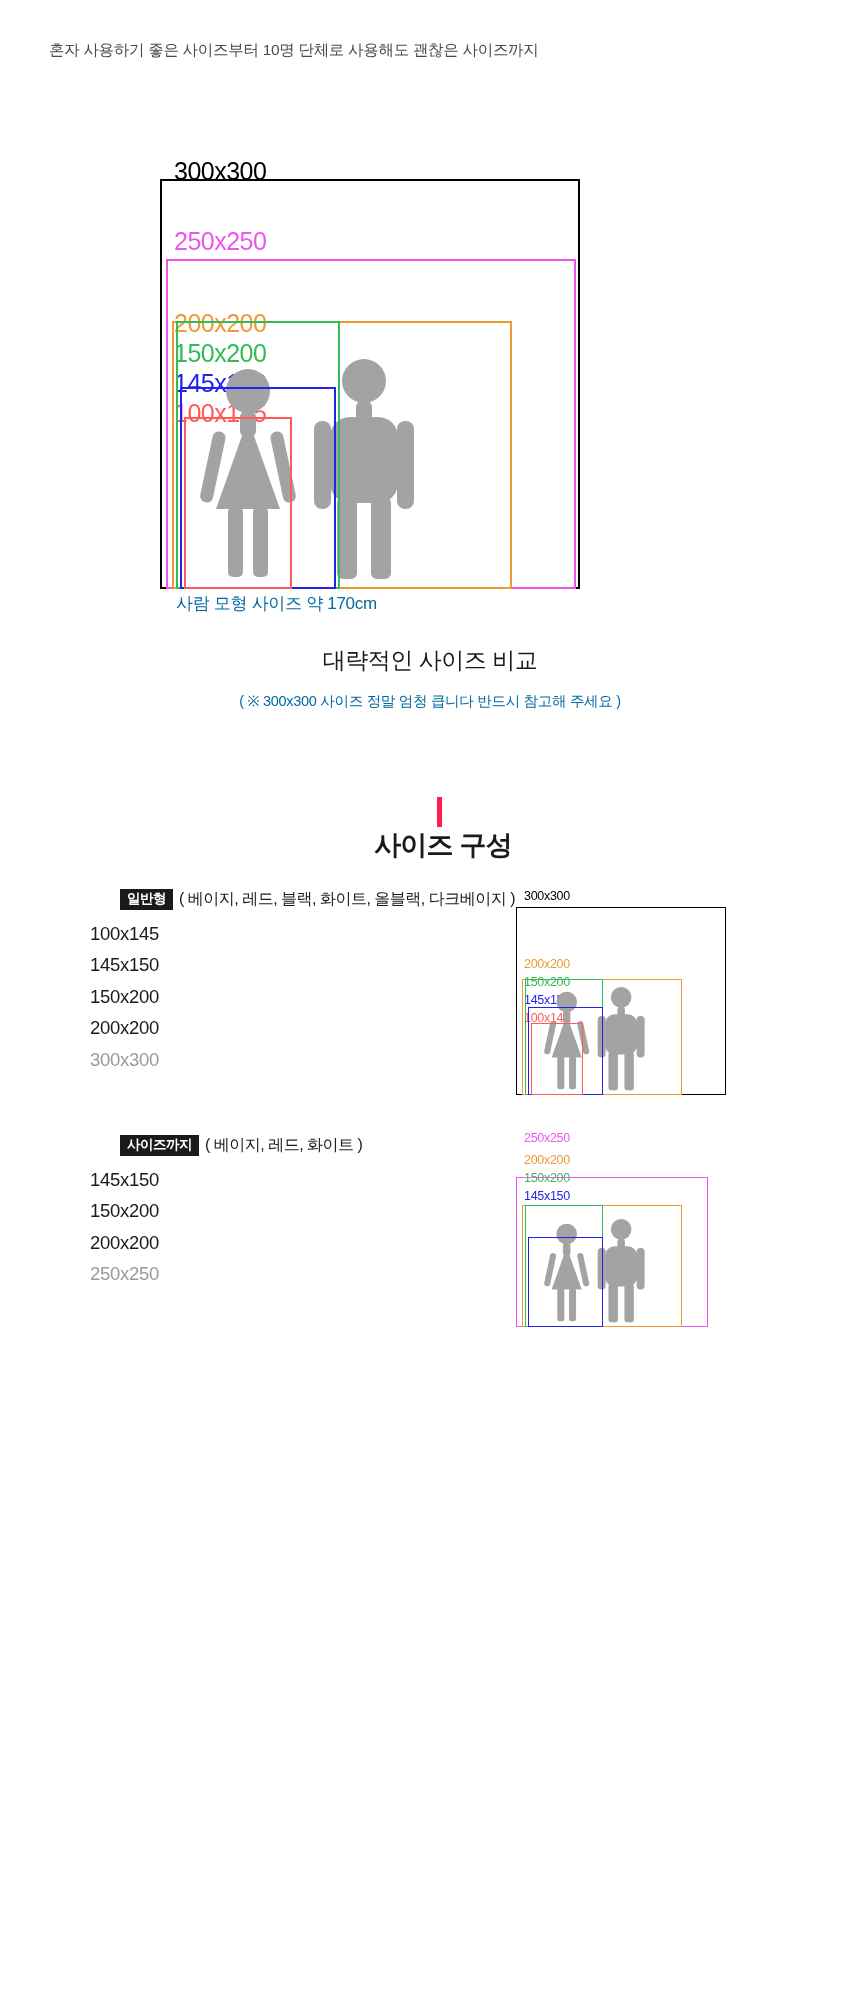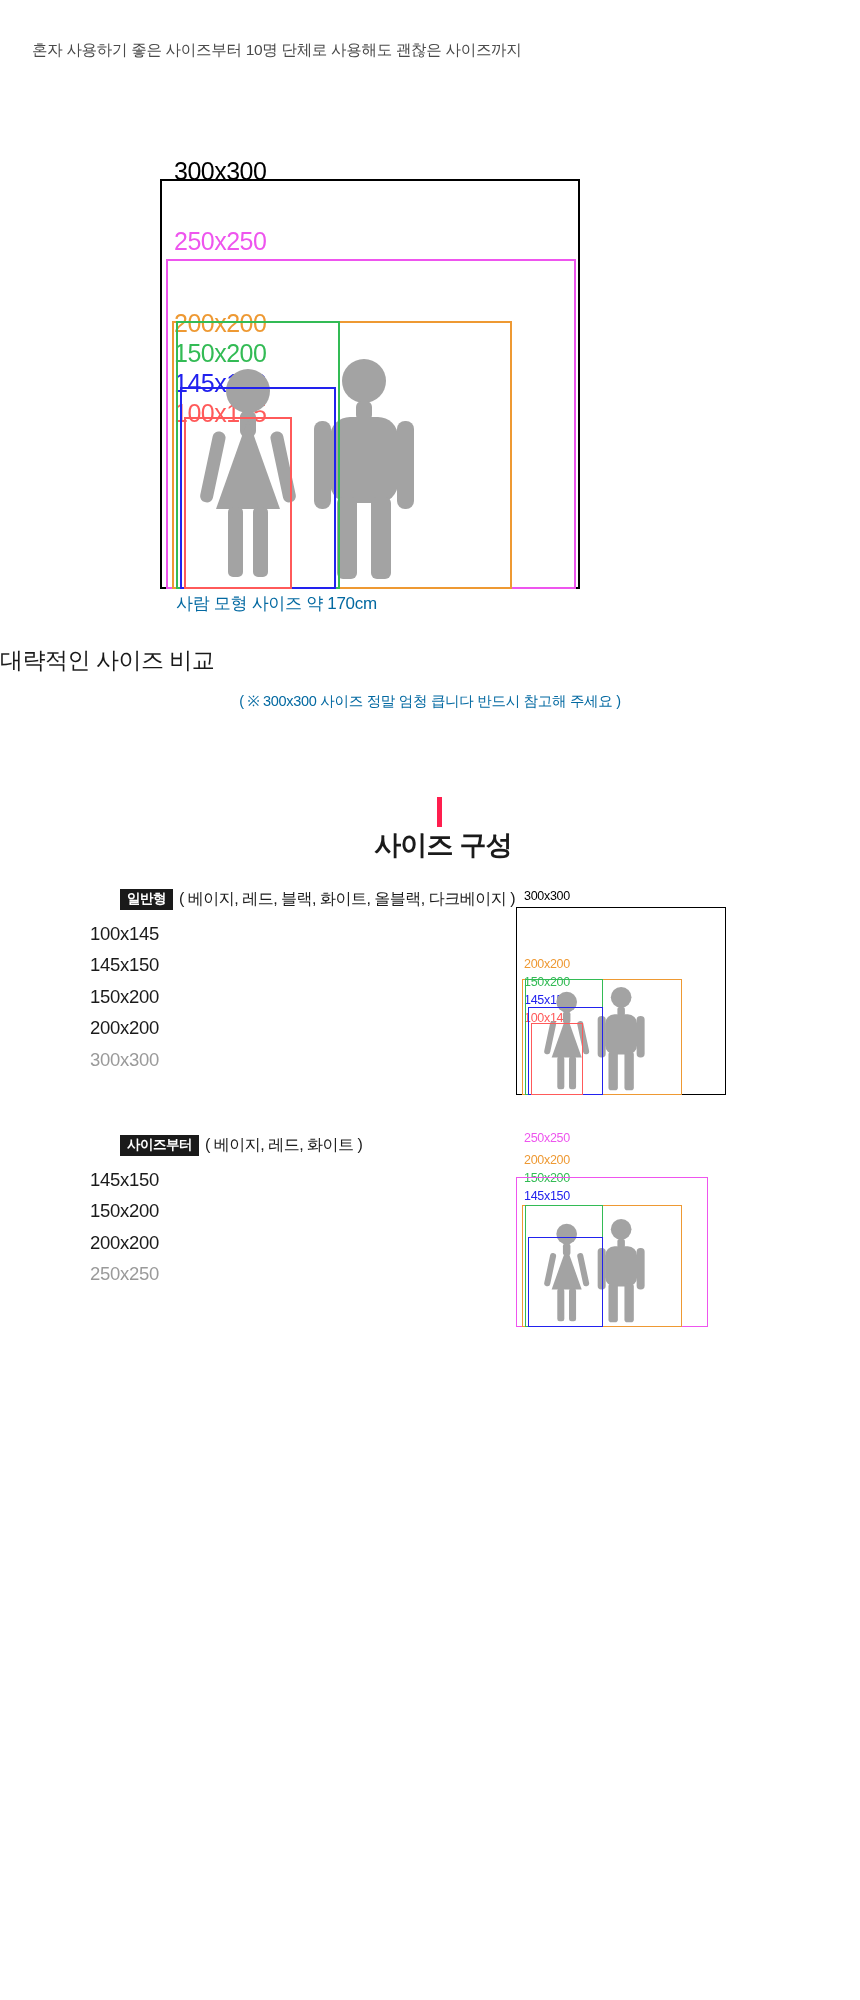--- a/index.html
+++ b/index.html
@@ -22,21 +22,21 @@
     font-weight: bold;
     letter-spacing: -0.5px;
     color: #1a1a1a;
     margin: 0 0 16px 0;
     line-height: 1.2;
   }
   .hero-title .accent { color: #ff1e4e; }
   .hero-sub {
     font-size: 15.5px;
     color: #4a4a4a;
-    margin-left: 6px;
+    margin-left: 23px;
     letter-spacing: -0.3px;
   }
 
   
   .big-diagram-wrap {
     position: relative;
     margin-top: 96px;
     height: 470px;
   }
 
@@ -61,21 +61,21 @@
   .caption-person {
     position: absolute;
     left: 176px;
     bottom: 12px;
     font-size: 17px;
     color: #0369a1;
     letter-spacing: -0.3px;
   }
 
   .section-caption {
-    text-align: left;
+    text-align: center;
     font-size: 23px;
     color: #1a1a1a;
     margin-top: 18px;
     letter-spacing: -0.5px;
   }
   .section-note {
     text-align: center;
     font-size: 14.5px;
     color: #0369a1;
     margin-top: 14px;
@@ -263,21 +263,21 @@
       <div class="mini-bx b300"></div>
       <div class="mini-bx b200"></div>
       <div class="mini-bx b150"></div>
       <div class="mini-bx b145"></div>
       <div class="mini-bx b100"></div>
     </div>
   </div>
 
   <div class="group group2">
     <div class="tag-row">
-      <span class="tag">사이즈부터</span>
+      <span class="tag">사이즈까지</span>
       <span class="tag-colors">( 베이지, 레드, 화이트 )</span>
     </div>
     <div class="size-list">
       <div>145x150</div>
       <div>150x200</div>
       <div>200x200</div>
       <div class="dim">250x250</div>
     </div>
 
     <div class="mini m2">

